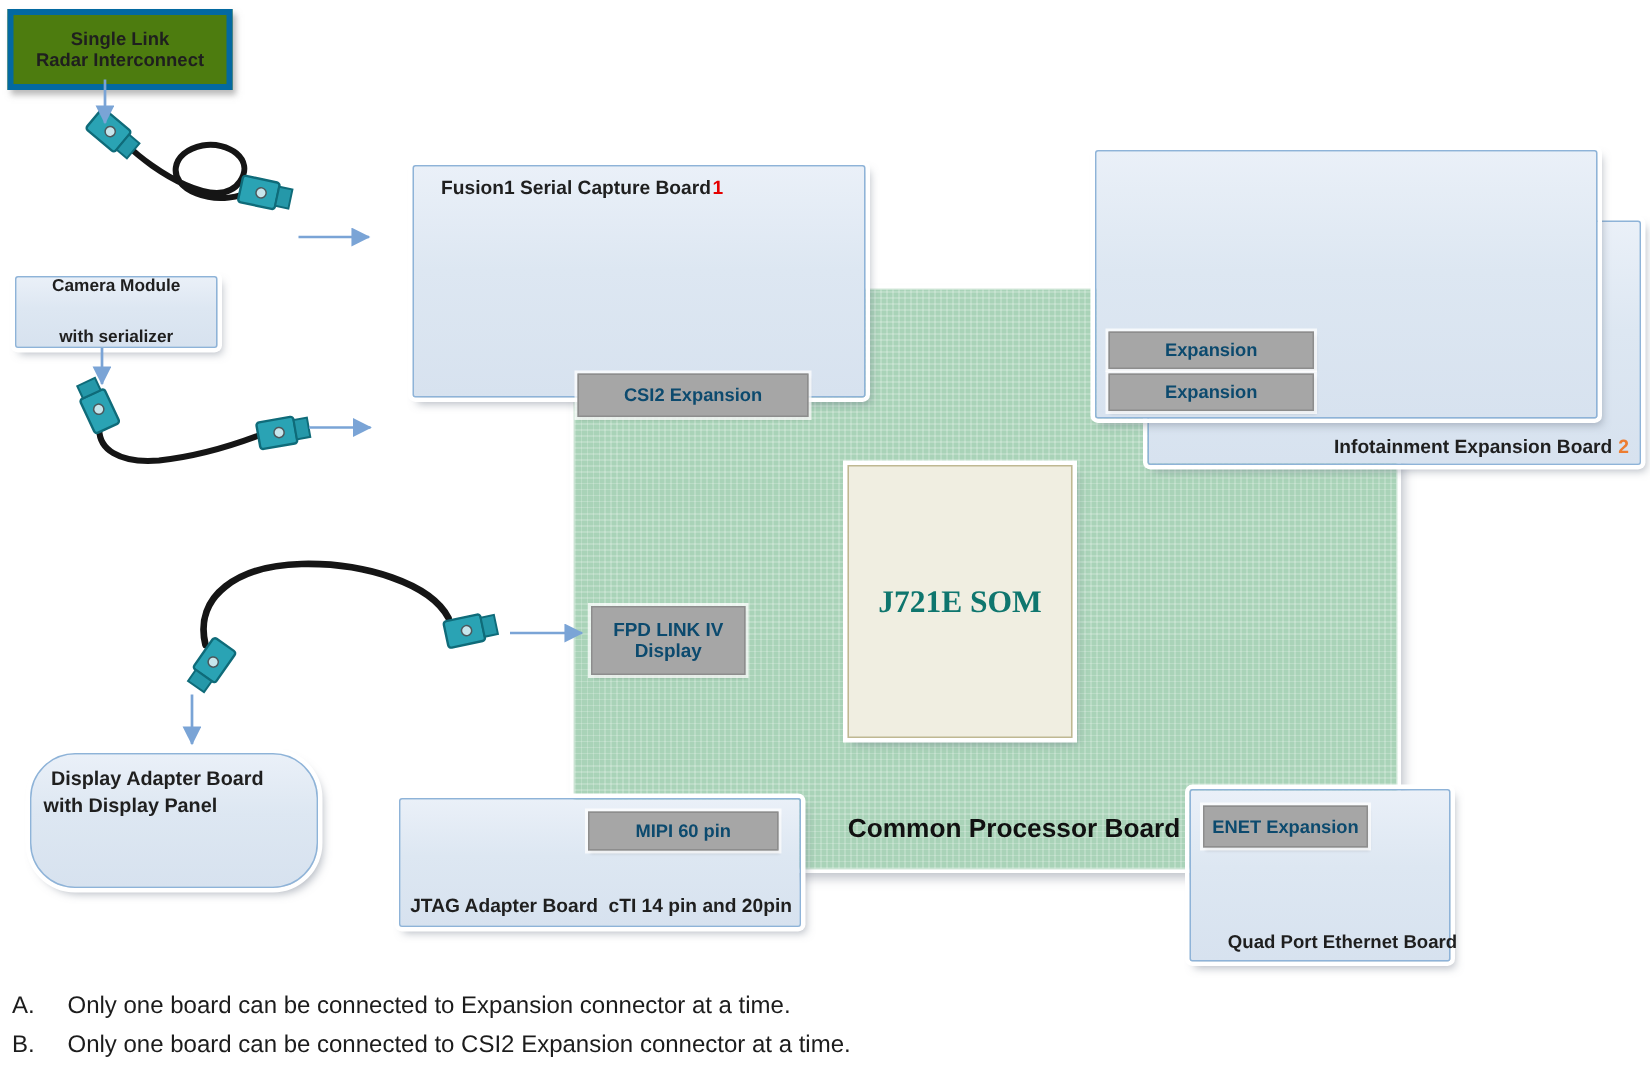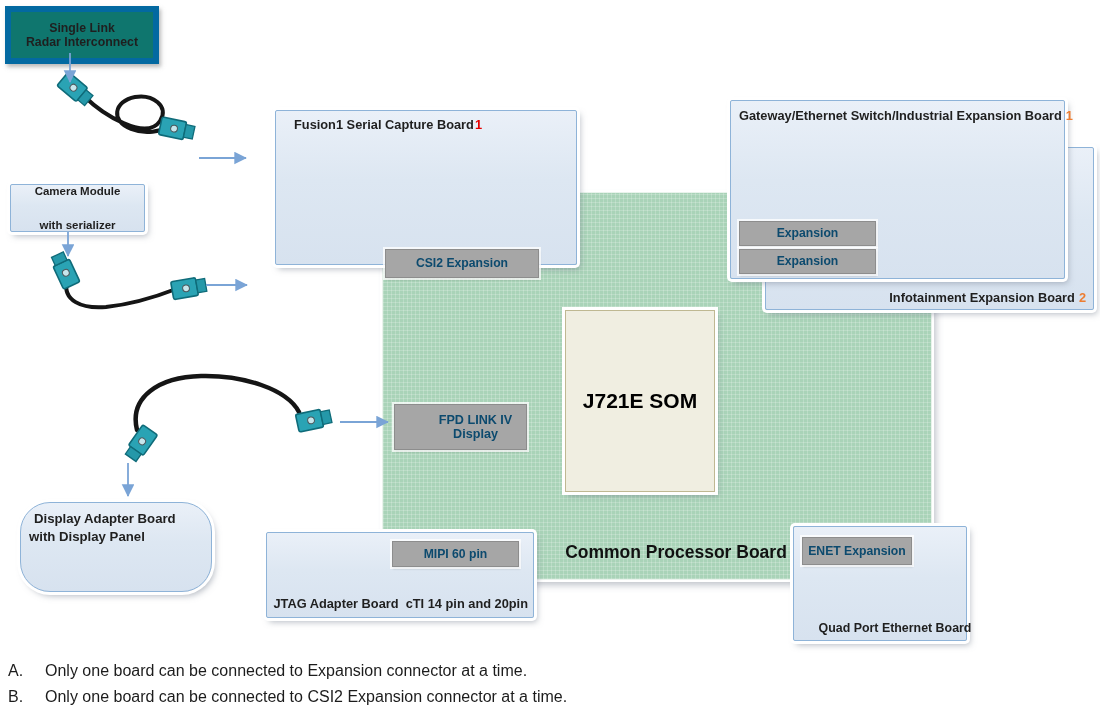--- a/index.html
+++ b/index.html
@@ -2,40 +2,40 @@
 <html><head>
 <meta charset="utf-8">
 <style>
   html,body{margin:0;padding:0;background:#ffffff;}
   #canvas{position:relative;width:1100px;height:714px;background:#ffffff;overflow:hidden;
           font-family:"Liberation Sans",sans-serif;}
   .abs{position:absolute;}
   .bluebox{position:absolute;background:linear-gradient(180deg,#eaf0f8 0%,#dde7f2 45%,#d7e2ef 100%);
            border:1.6px solid #8eb3d8;border-radius:2px;
            box-shadow:0 0 0 3px #ffffff,3px 4px 6px rgba(110,120,135,.5);}
-  .tanbox{position:absolute;background:#0f766e;border:6px solid #0369a1;
+  .tanbox{position:absolute;background:#4d7c0f;border:4px solid #0369a1;
           box-shadow:2px 3px 4px rgba(120,120,120,.5);}
   .graylabel{position:absolute;background:#a6a6a6;border:1px solid #8d8d8d;color:#0c4a6e;
              display:flex;align-items:center;justify-content:center;text-align:center;
              font-weight:700;font-size:12.2px;line-height:1.15;
              box-shadow:0 0 0 2px rgba(255,255,255,.75),1px 2px 2px rgba(0,0,0,.18);}
   .boxtitle{position:absolute;font-weight:700;font-size:12.8px;color:#1f1f1f;white-space:nowrap;}
   .centered2{display:flex;flex-direction:column;align-items:center;justify-content:center;
              text-align:center;font-weight:700;color:#1f1f1f;}
   .num-red{color:#e50000;margin-left:3px;}
   .num-orange{color:#ed7d31;margin-left:4px;}
   #green-board{position:absolute;left:382px;top:192px;width:548px;height:386px;
      background-color:#a9d3b8;
      background-image:repeating-linear-gradient(0deg,rgba(255,255,255,.20) 0 1px,transparent 1px 4px),
                       repeating-linear-gradient(90deg,rgba(255,255,255,.20) 0 1px,transparent 1px 4px);
      border:1px solid #e9f3ec;
      box-shadow:0 0 0 2px #ffffff,4px 5px 7px rgba(110,120,135,.45);}
   #som-box{position:absolute;left:565px;top:310px;width:148px;height:180px;background:#f0eee1;
      border:1px solid #bfb892;box-shadow:0 0 0 3px #ffffff,3px 4px 5px rgba(110,120,135,.5);
-     display:flex;align-items:center;justify-content:center;font-weight:700;font-size:21px;color:#000000;}
+     display:flex;align-items:center;justify-content:center;font-weight:700;font-size:21px;color:#0f766e;font-family:Liberation Serif, serif;}
   #cpb-label{position:absolute;left:538px;top:542px;width:276px;text-align:center;
      font-weight:700;font-size:17.5px;color:#111;}
   .notes-row{position:absolute;left:8px;display:flex;font-size:16px;color:#1c1c1c;}
   .notes-row .marker{width:37px;}
 </style>
 </head>
 <body>
 
 <div id="canvas">
 
@@ -43,38 +43,37 @@
 
   <div class="bluebox" style="left:275px;top:110px;width:300px;height:153px;">
     <div class="boxtitle" style="left:18px;top:6px;"><span>Fusion1 Serial Capture Board</span><span class="num-red" style="margin-left:1px;">1</span></div>
   </div>
   <div class="graylabel" style="left:385px;top:249px;width:152px;height:27px;">CSI2 Expansion</div>
 
   <div class="bluebox" style="left:765px;top:147px;width:327px;height:161px;">
     <div class="boxtitle" style="right:7px;bottom:4px;"><span>Infotainment Expansion Board</span><span class="num-orange">2</span></div>
   </div>
   <div class="bluebox" style="left:730px;top:100px;width:333px;height:177px;">
-    <div class="boxtitle" style="left:8px;top:7px;"><span>Gateway/Ethernet Switch/Industrial Expansion Board</span><span class="num-orange">1</span></div>
     <div class="graylabel" style="left:8px;top:120px;width:135px;height:23px;">Expansion</div>
     <div class="graylabel" style="left:8px;top:148px;width:135px;height:23px;">Expansion</div>
   </div>
 
   <div class="bluebox" style="left:266px;top:532px;width:266px;height:84px;">
     <div class="boxtitle" style="right:5px;bottom:6px;white-space:pre;">JTAG Adapter Board  cTI 14 pin and 20pin</div>
   </div>
   <div class="graylabel" style="left:392px;top:541px;width:125px;height:24px;">MIPI 60 pin</div>
 
   <div class="bluebox" style="left:793px;top:526px;width:172px;height:113px;">
     <div class="boxtitle" style="left:0;right:-6px;bottom:5px;text-align:center;font-size:12.4px;padding-left:24px;">Quad Port Ethernet Board</div>
   </div>
   <div class="graylabel" style="left:802px;top:537px;width:108px;height:26px;">ENET Expansion</div>
 
   <div id="som-box">J721E SOM</div>
   <div id="cpb-label">Common Processor Board</div>
-  <div class="graylabel" style="left:394px;top:404px;width:101px;height:44px;flex-direction:column;font-size:12.6px;padding-left:30px;">
+  <div class="graylabel" style="left:394px;top:404px;width:101px;height:44px;flex-direction:column;font-size:12.6px;">
     <span>FPD LINK IV</span>
     <span>Display</span>
   </div>
 
   <div class="tanbox centered2" style="left:5px;top:6px;width:142px;height:46px;font-size:12.3px;">
     <span>Single Link</span>
     <span>Radar Interconnect</span>
   </div>
   <div class="bluebox centered2" style="left:10px;top:184px;width:133px;height:46px;font-size:11.5px;justify-content:space-between;">
     <span>Camera Module</span>

